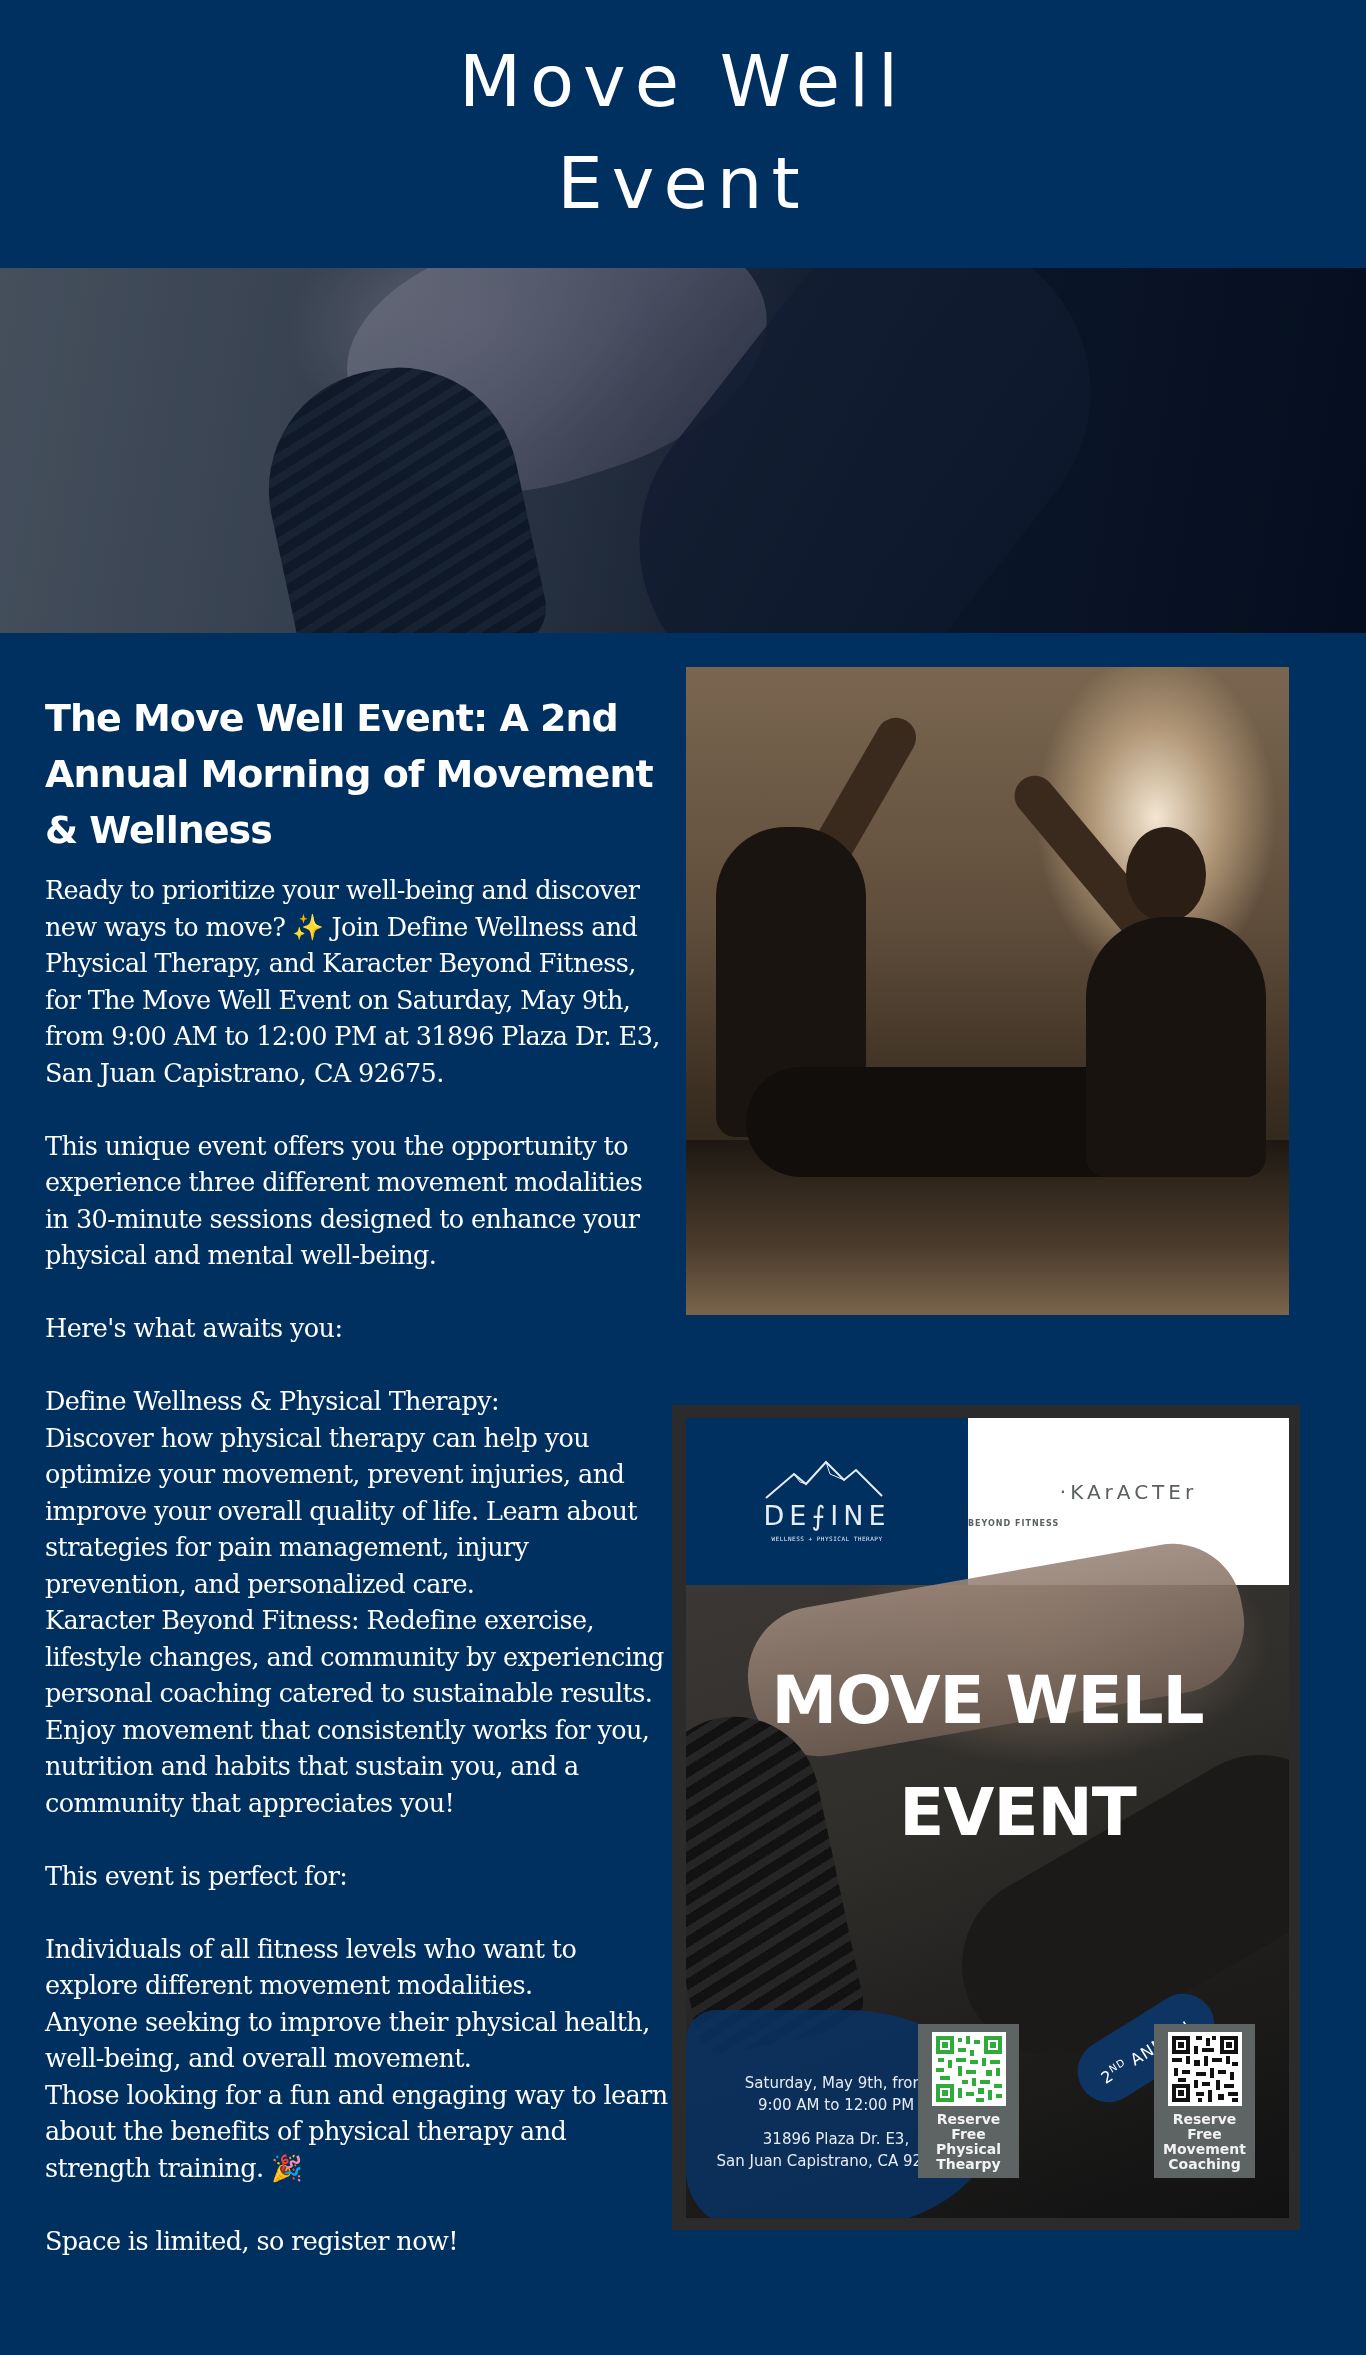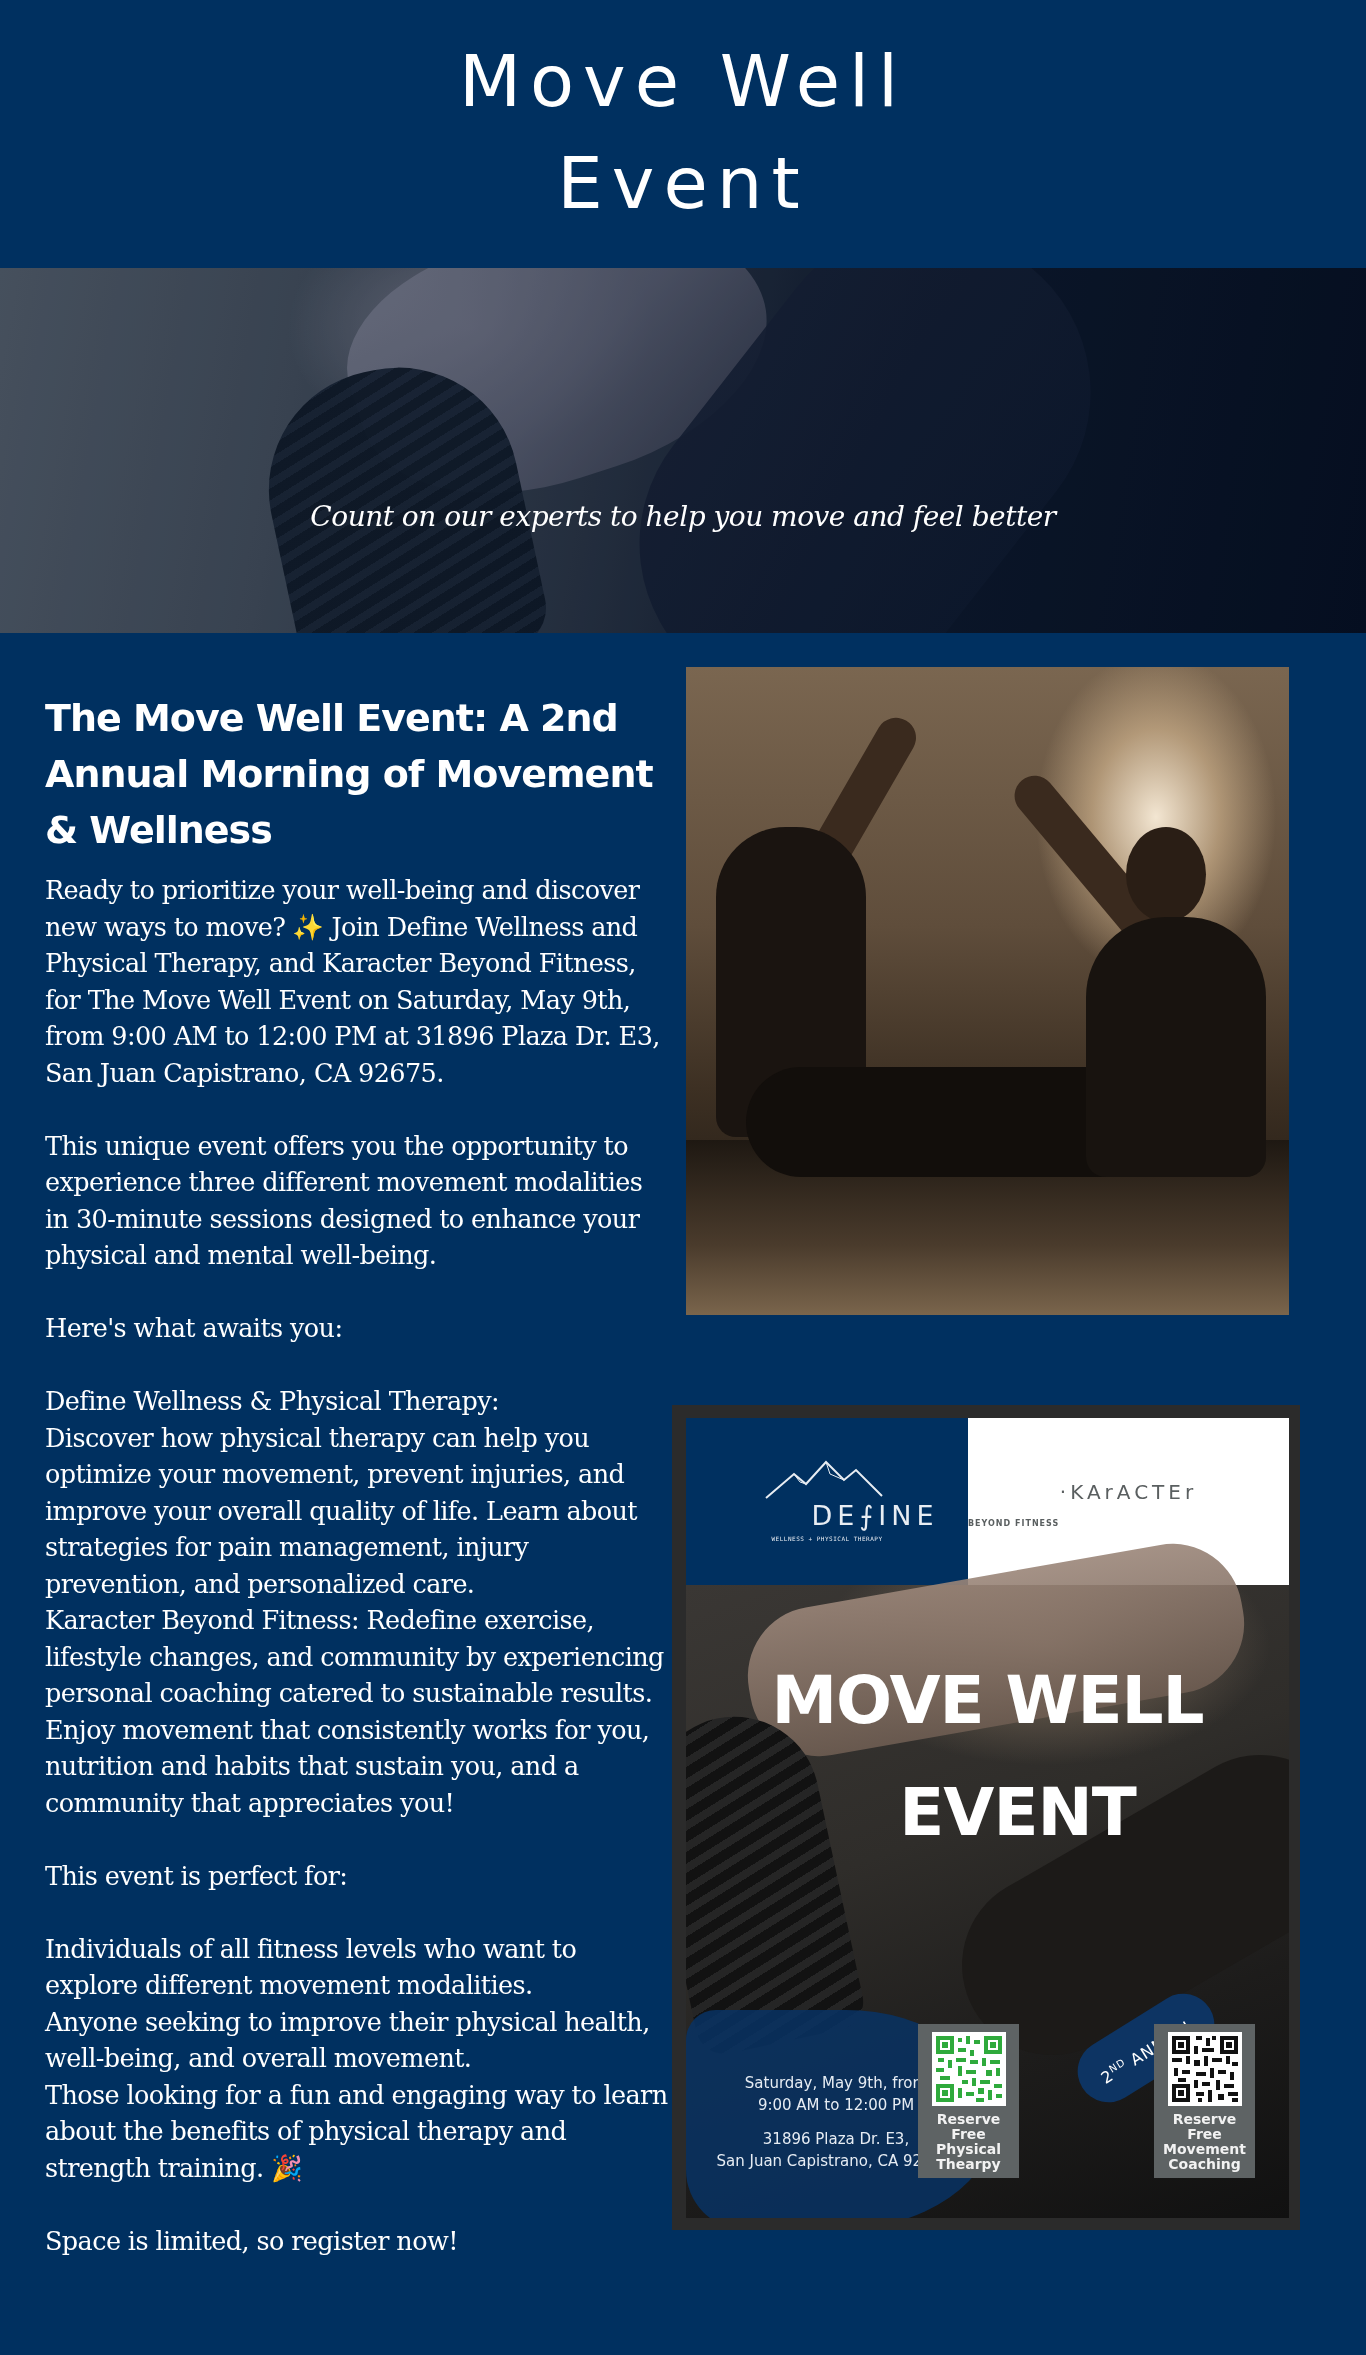--- a/index.html
+++ b/index.html
@@ -118,21 +118,21 @@
   }
   .logo-define {
     position: absolute; left: 0; top: 0; width: 282px; height: 167px; background: #003060;
   }
   .logo-karacter {
     position: absolute; left: 282px; top: 0; width: 321px; height: 167px; background: #ffffff;
   }
   .define-mountain { position: absolute; left: 78px; top: 42px; width: 120px; height: 40px; }
   .define-word {
     position: absolute; left: 0; top: 82px; width: 282px; text-align: center;
-    font-family: "DejaVu Sans", sans-serif; font-size: 27px; letter-spacing: 5px; color: #e8edf3; margin-left: 48px;
+    font-family: "DejaVu Sans", sans-serif; font-size: 27px; letter-spacing: 5px; color: #e8edf3;
   }
   .define-sub {
     position: absolute; left: 0; top: 117px; width: 282px; text-align: center;
     font-family: "DejaVu Sans Mono", monospace; font-size: 6px; letter-spacing: 0.5px; color: #e8edf3;
   }
   .karacter-word {
     position: absolute; left: 0; top: 62px; width: 321px; text-align: center;
     font-family: "DejaVu Sans", sans-serif; font-size: 20px; letter-spacing: 4px; color: #5a5f60;
   }
   .karacter-sub {
@@ -201,21 +201,20 @@
     <span>Move Well</span><br>
     <span>Event</span>
   </h1>
 </header>
 
 <section class="hero">
   <div class="hand"></div>
   <div class="leg"></div>
   <div class="shoe"></div>
   <div class="overlay"></div>
-  <div class="tagline">Count on our experts to help you move and feel better</div>
 </section>
 
 <article class="article">
   <h2>The Move Well Event: A 2nd Annual Morning of Movement &amp; Wellness</h2>
   <p>Ready to prioritize your well-being and discover new ways to move? ✨ Join Define Wellness and Physical Therapy, and  Karacter Beyond Fitness,  for The Move Well Event on Saturday, May 9th, from 9:00 AM to 12:00 PM at 31896 Plaza Dr. E3, San Juan Capistrano, CA 92675.</p>
   <p>This unique event offers you the opportunity to experience three different movement modalities in 30-minute sessions designed to enhance your physical and mental well-being.</p>
   <p>Here's what awaits you:</p>
   <p>Define Wellness &amp; Physical Therapy:
 Discover how physical therapy can help you optimize your movement, prevent injuries, and improve your overall quality of life. Learn about strategies for pain management, injury prevention, and personalized care.
 Karacter Beyond Fitness:  Redefine exercise, lifestyle changes, and community by experiencing personal coaching catered to sustainable results.  Enjoy movement that consistently works for you, nutrition and habits that sustain you, and a community that appreciates you!</p>

